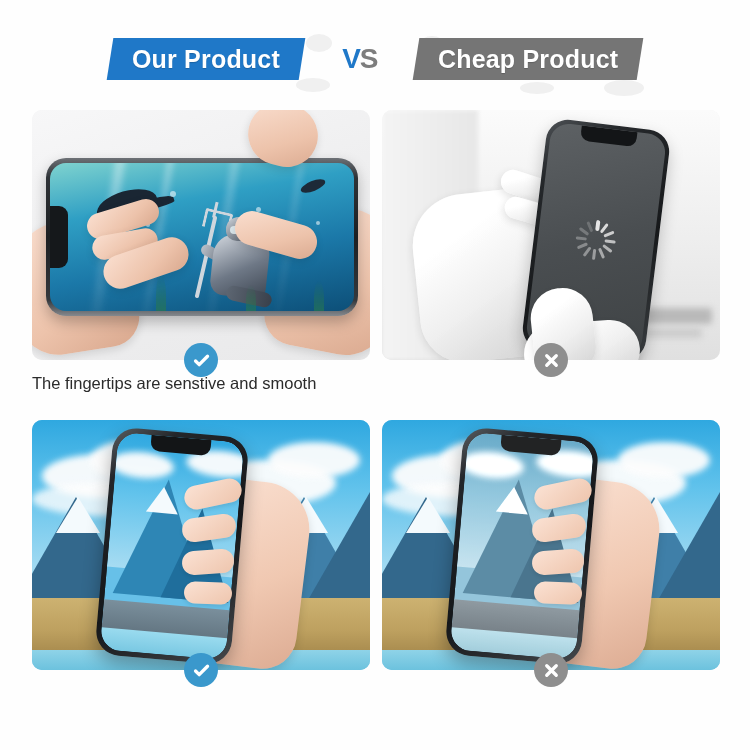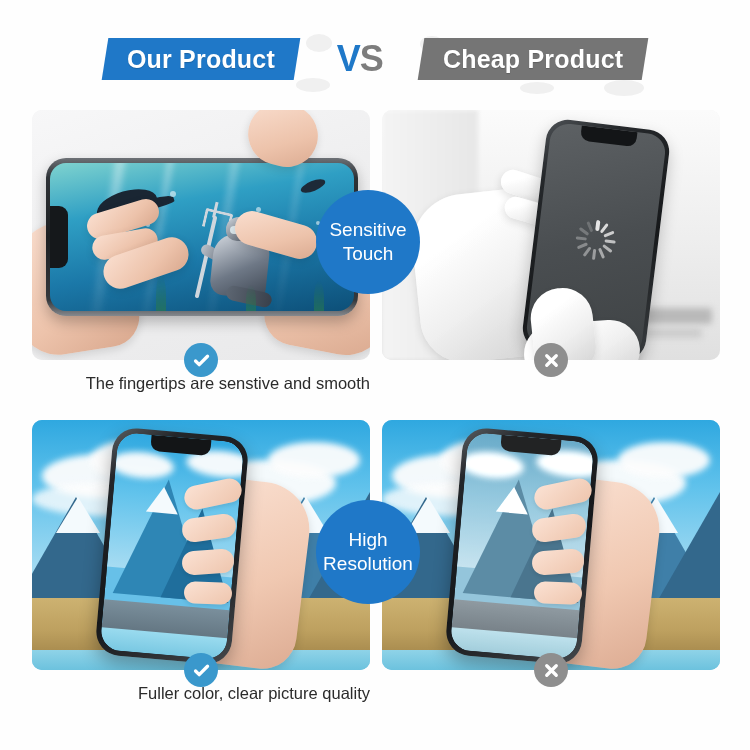--- a/index.html
+++ b/index.html
@@ -32,26 +32,26 @@
     color: #ffffff;
     font-weight: bold;
     font-size: 25px;
     letter-spacing: .2px;
     white-space: nowrap;
     text-shadow: 0 1px 1px rgba(0,0,0,.18);
   }
   .banner-ours { background: #1f78c8; margin-right: 40px; }
   .banner-cheap { background: #757575; margin-left: 38px; }
 
-  .vs { font-size: 36px; font-weight: bold; line-height: 1; letter-spacing: -1px; }
+  .vs { font-size: 28px; font-weight: bold; line-height: 1; letter-spacing: -1px; }
   .vs .v { color: #1f78c8; }
   .vs .s { color: #7d7d7d; }
 
   
-  .cell { position: absolute; text-align: right; }
+  .cell { position: absolute; }
   .photo {
     position: relative;
     width: 338px; height: 250px;
     border-radius: 10px;
     overflow: hidden;
     background: #f3f3f3;
   }
   .caption {
     margin-top: 14px;
     font-size: 16.5px;
@@ -464,21 +464,20 @@
             <div class="notch-port" style="width:60px;height:16px;"></div>
           </div>
         </div>
 
         <div class="fing" style="left:152px;top:62px;width:58px;height:24px;transform:rotate(-12deg);"></div>
         <div class="fing" style="left:150px;top:96px;width:54px;height:24px;transform:rotate(-8deg);"></div>
         <div class="fing" style="left:150px;top:130px;width:52px;height:24px;transform:rotate(-4deg);"></div>
         <div class="fing" style="left:152px;top:162px;width:48px;height:22px;transform:rotate(2deg);"></div>
       </div>
     </div>
-    <div class="caption">Fuller color, clear picture quality</div>
   </div>
 
   <div class="cell cell-br">
     <div class="photo">
       <div class="scene">
         <div class="bg-mtn">
           <div class="sky"></div>
           <div class="cloud" style="left:10px;top:34px;width:120px;height:44px;"></div>
           <div class="cloud" style="left:58px;top:20px;width:90px;height:40px;"></div>
           <div class="cloud" style="left:168px;top:40px;width:136px;height:46px;"></div>
@@ -513,28 +512,20 @@
         </div>
 
         <div class="fing" style="left:152px;top:62px;width:58px;height:24px;transform:rotate(-12deg);"></div>
         <div class="fing" style="left:150px;top:96px;width:54px;height:24px;transform:rotate(-8deg);"></div>
         <div class="fing" style="left:150px;top:130px;width:52px;height:24px;transform:rotate(-4deg);"></div>
         <div class="fing" style="left:152px;top:162px;width:48px;height:22px;transform:rotate(2deg);"></div>
       </div>
     </div>
   </div>
 
-  <div class="round-badge badge-touch">
-    <div>Sensitive</div>
-    <div>Touch</div>
-  </div>
-  <div class="round-badge badge-res">
-    <div>High</div>
-    <div>Resolution</div>
-  </div>
 
   <div class="verdict ok v-tl">
     <svg class="chk" viewBox="0 0 24 24" aria-hidden="true">
         <path d="M4.5 12.6l4.6 4.6L19.6 6.6" fill="none" stroke="#ffffff" stroke-width="4.2" stroke-linecap="round" stroke-linejoin="round"></path>
       </svg>
   </div>
   <div class="verdict no v-tr">
     <svg class="chk" viewBox="0 0 24 24" aria-hidden="true">
         <path d="M6 6l12 12M18 6L6 18" fill="none" stroke="#ffffff" stroke-width="4.2" stroke-linecap="round"></path>
       </svg>

